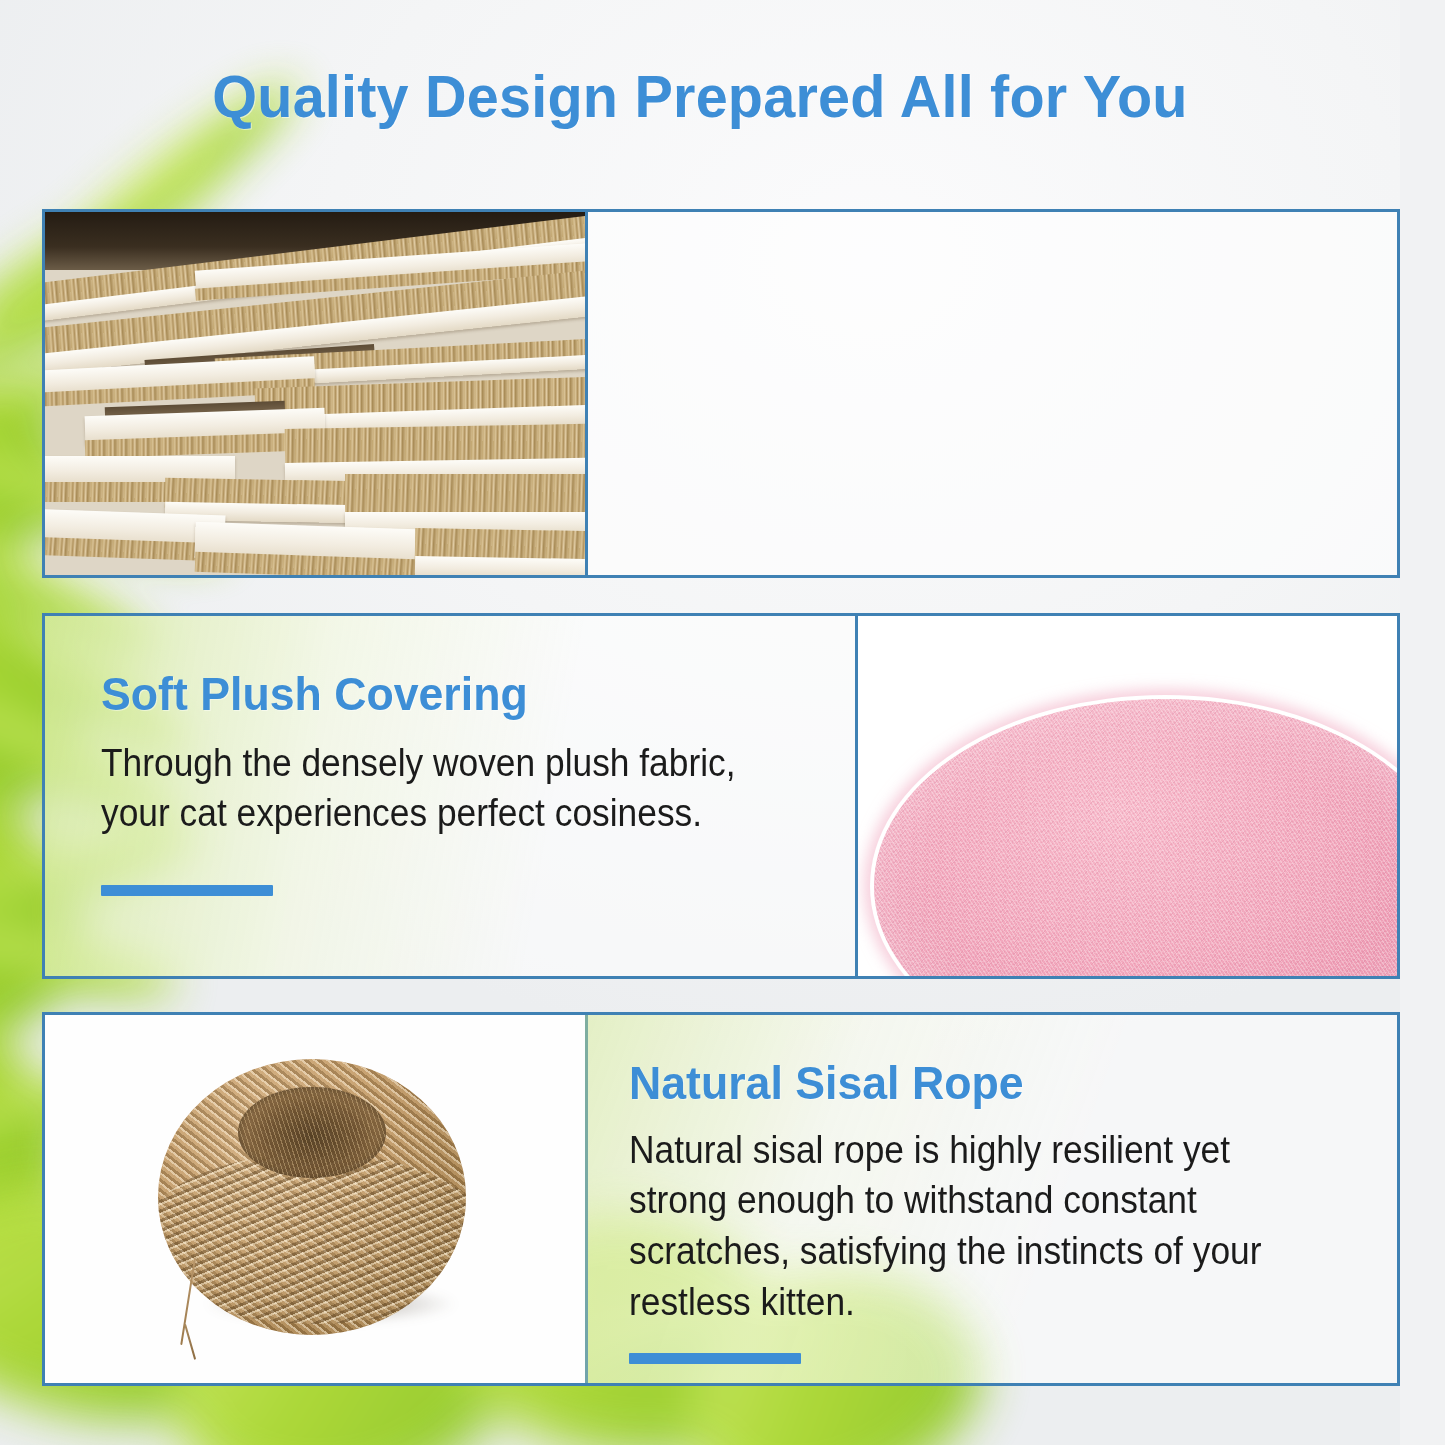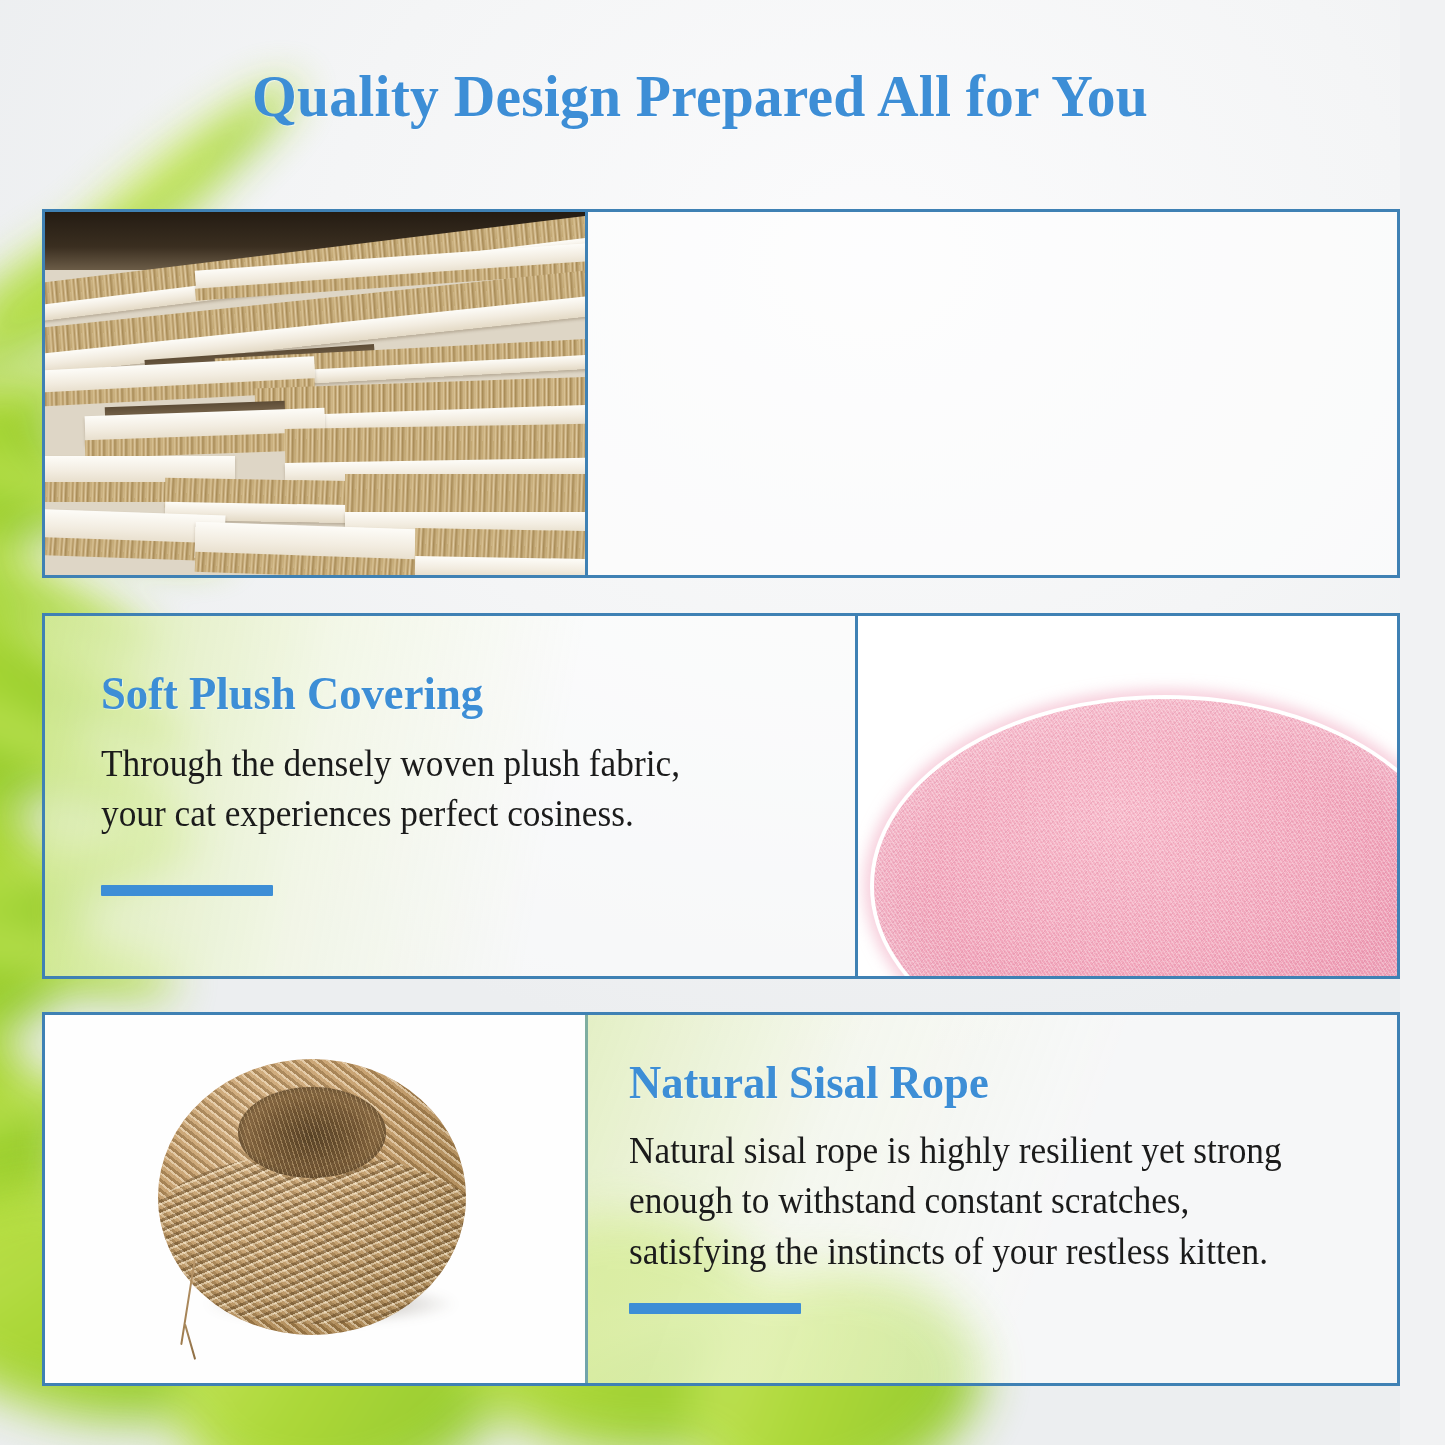--- a/index.html
+++ b/index.html
@@ -6,21 +6,20 @@
   body{
     width:1445px;height:1445px;overflow:hidden;
     font-family:"Liberation Sans","DejaVu Sans",sans-serif;
     background:#f1f2f3;
   }
   #stage{
     position:relative;width:1400px;height:1445px;
     background:
       radial-gradient(ellipse 70% 55% at 62% 18%, #fbfbfc 0%, #f4f5f6 55%, #eceef0 100%);
     overflow:hidden;
-    font-family:Liberation Serif, serif;
   }
 
   
   .foliage{position:absolute;pointer-events:none;}
 
   .fol-left{
     left:-150px;top:150px;width:560px;height:1130px;
     filter:blur(22px);
     opacity:.95;
   }

